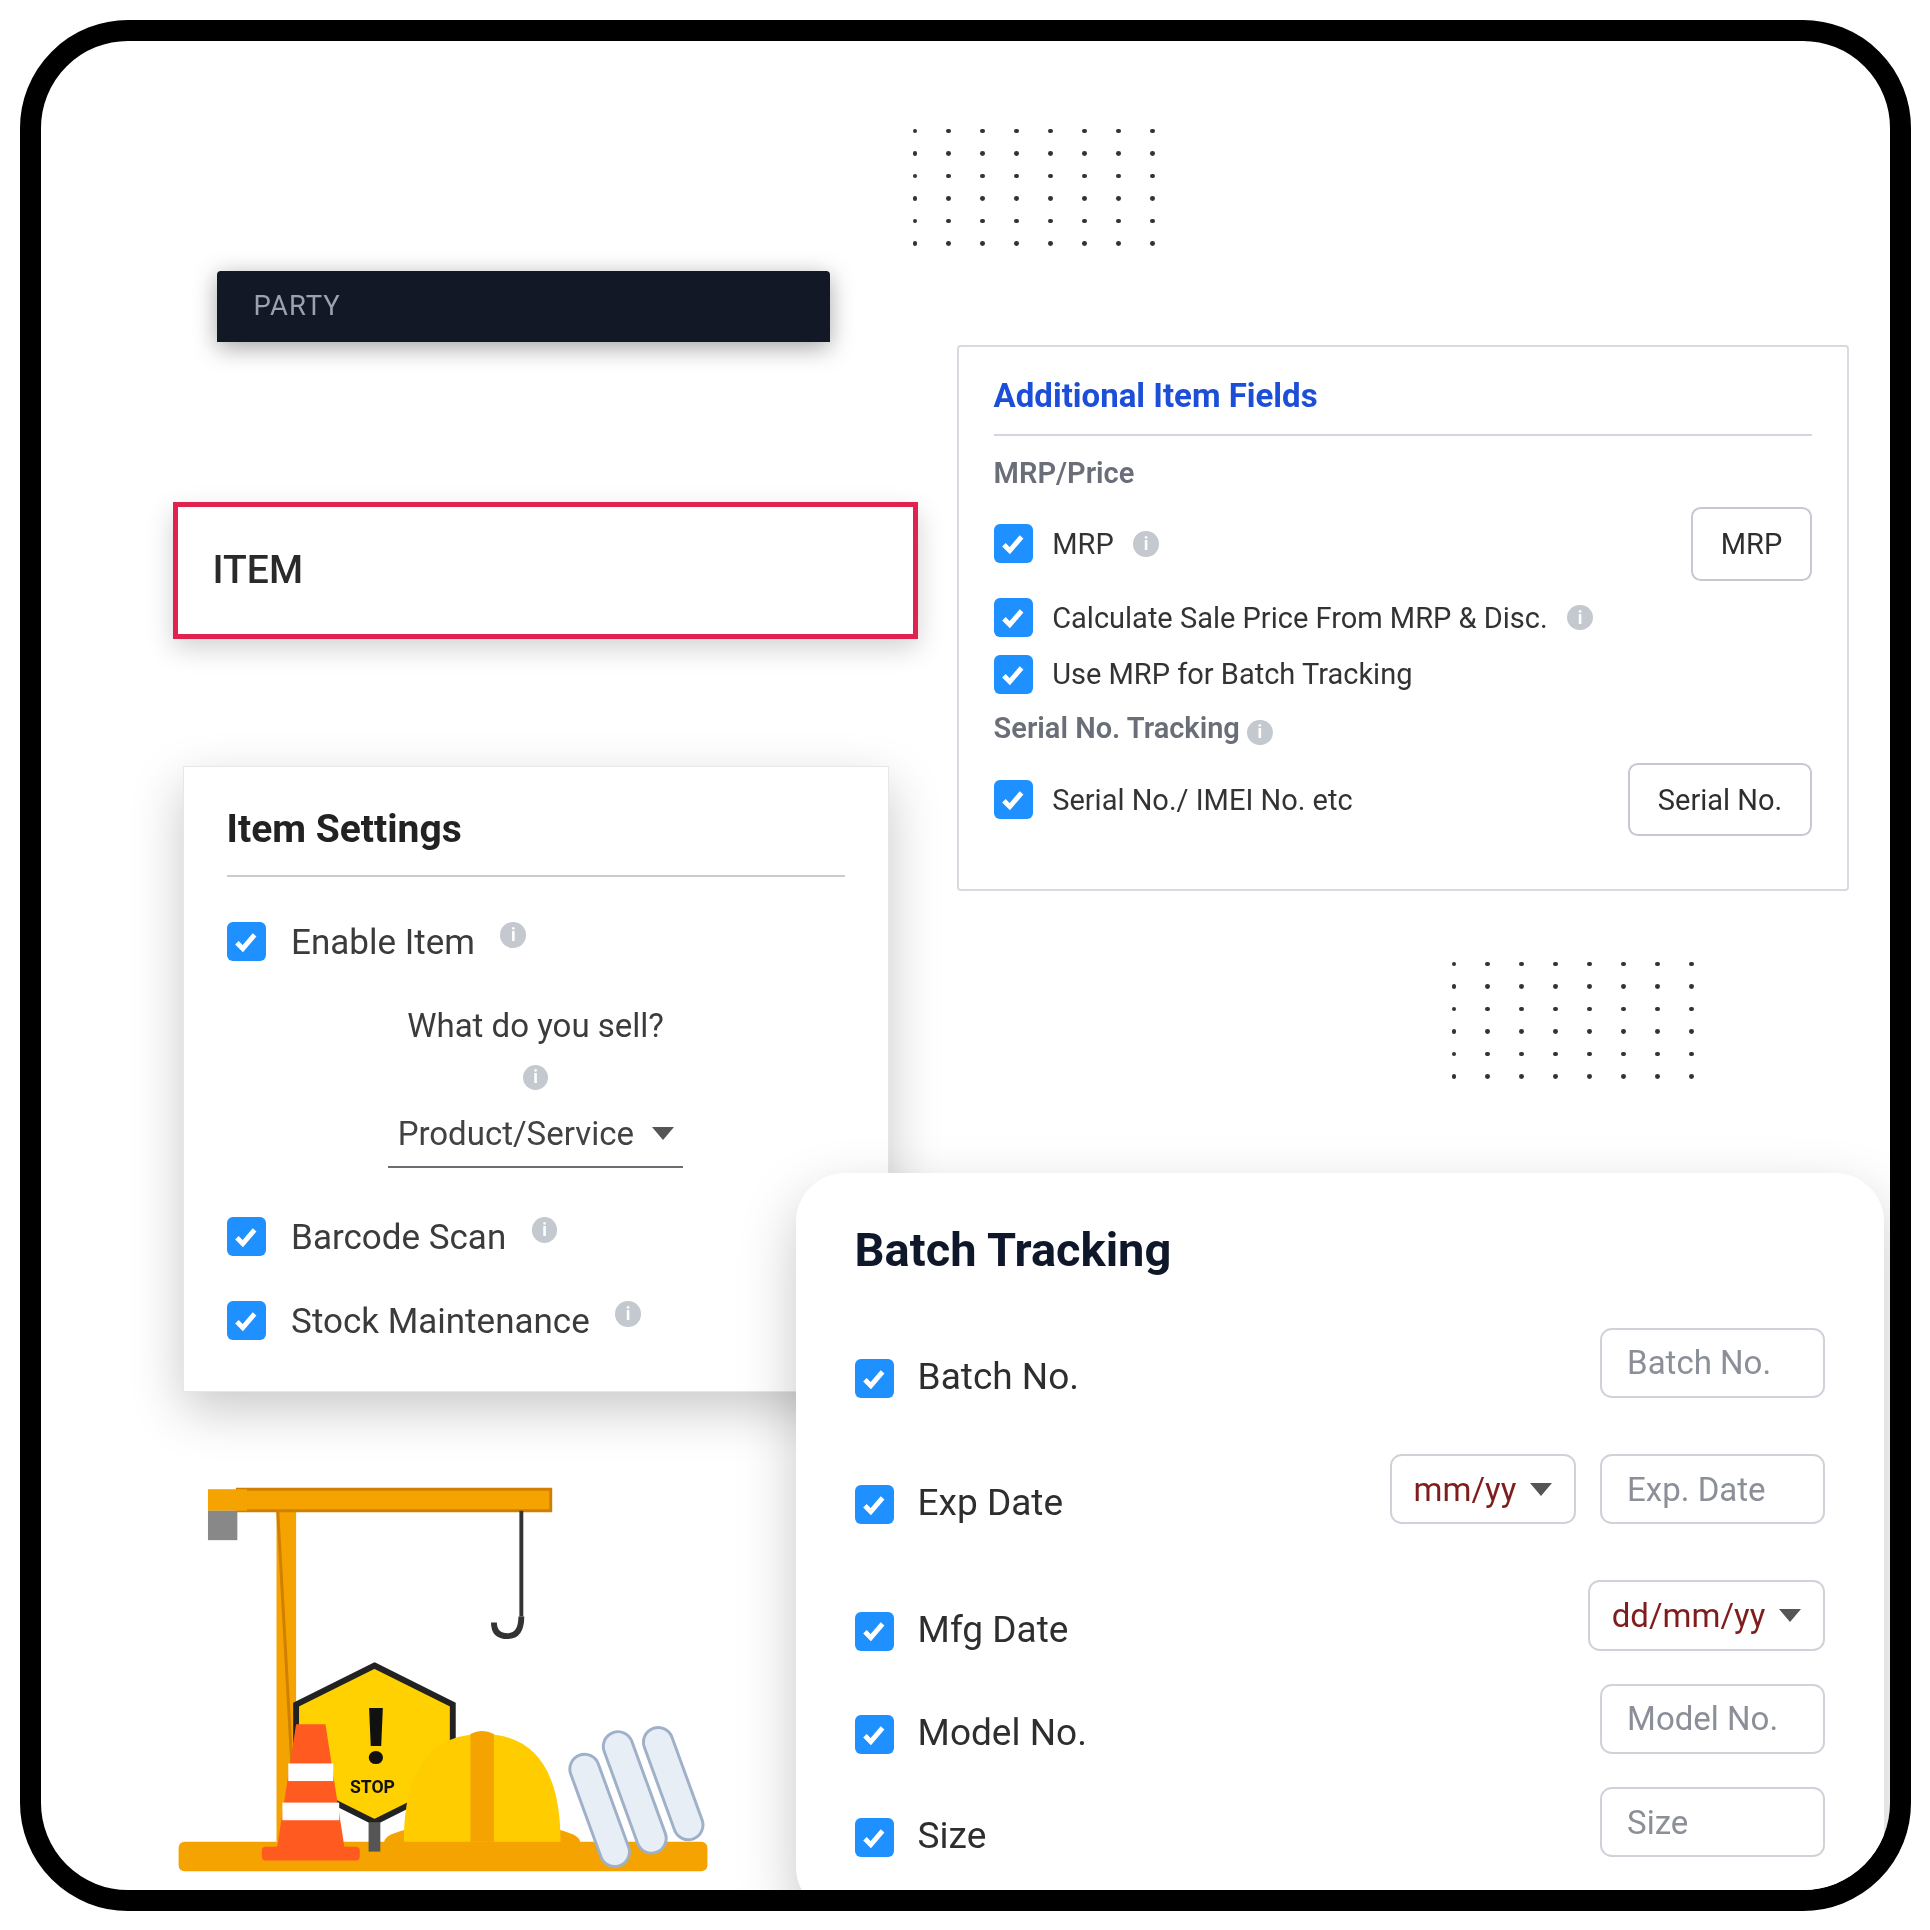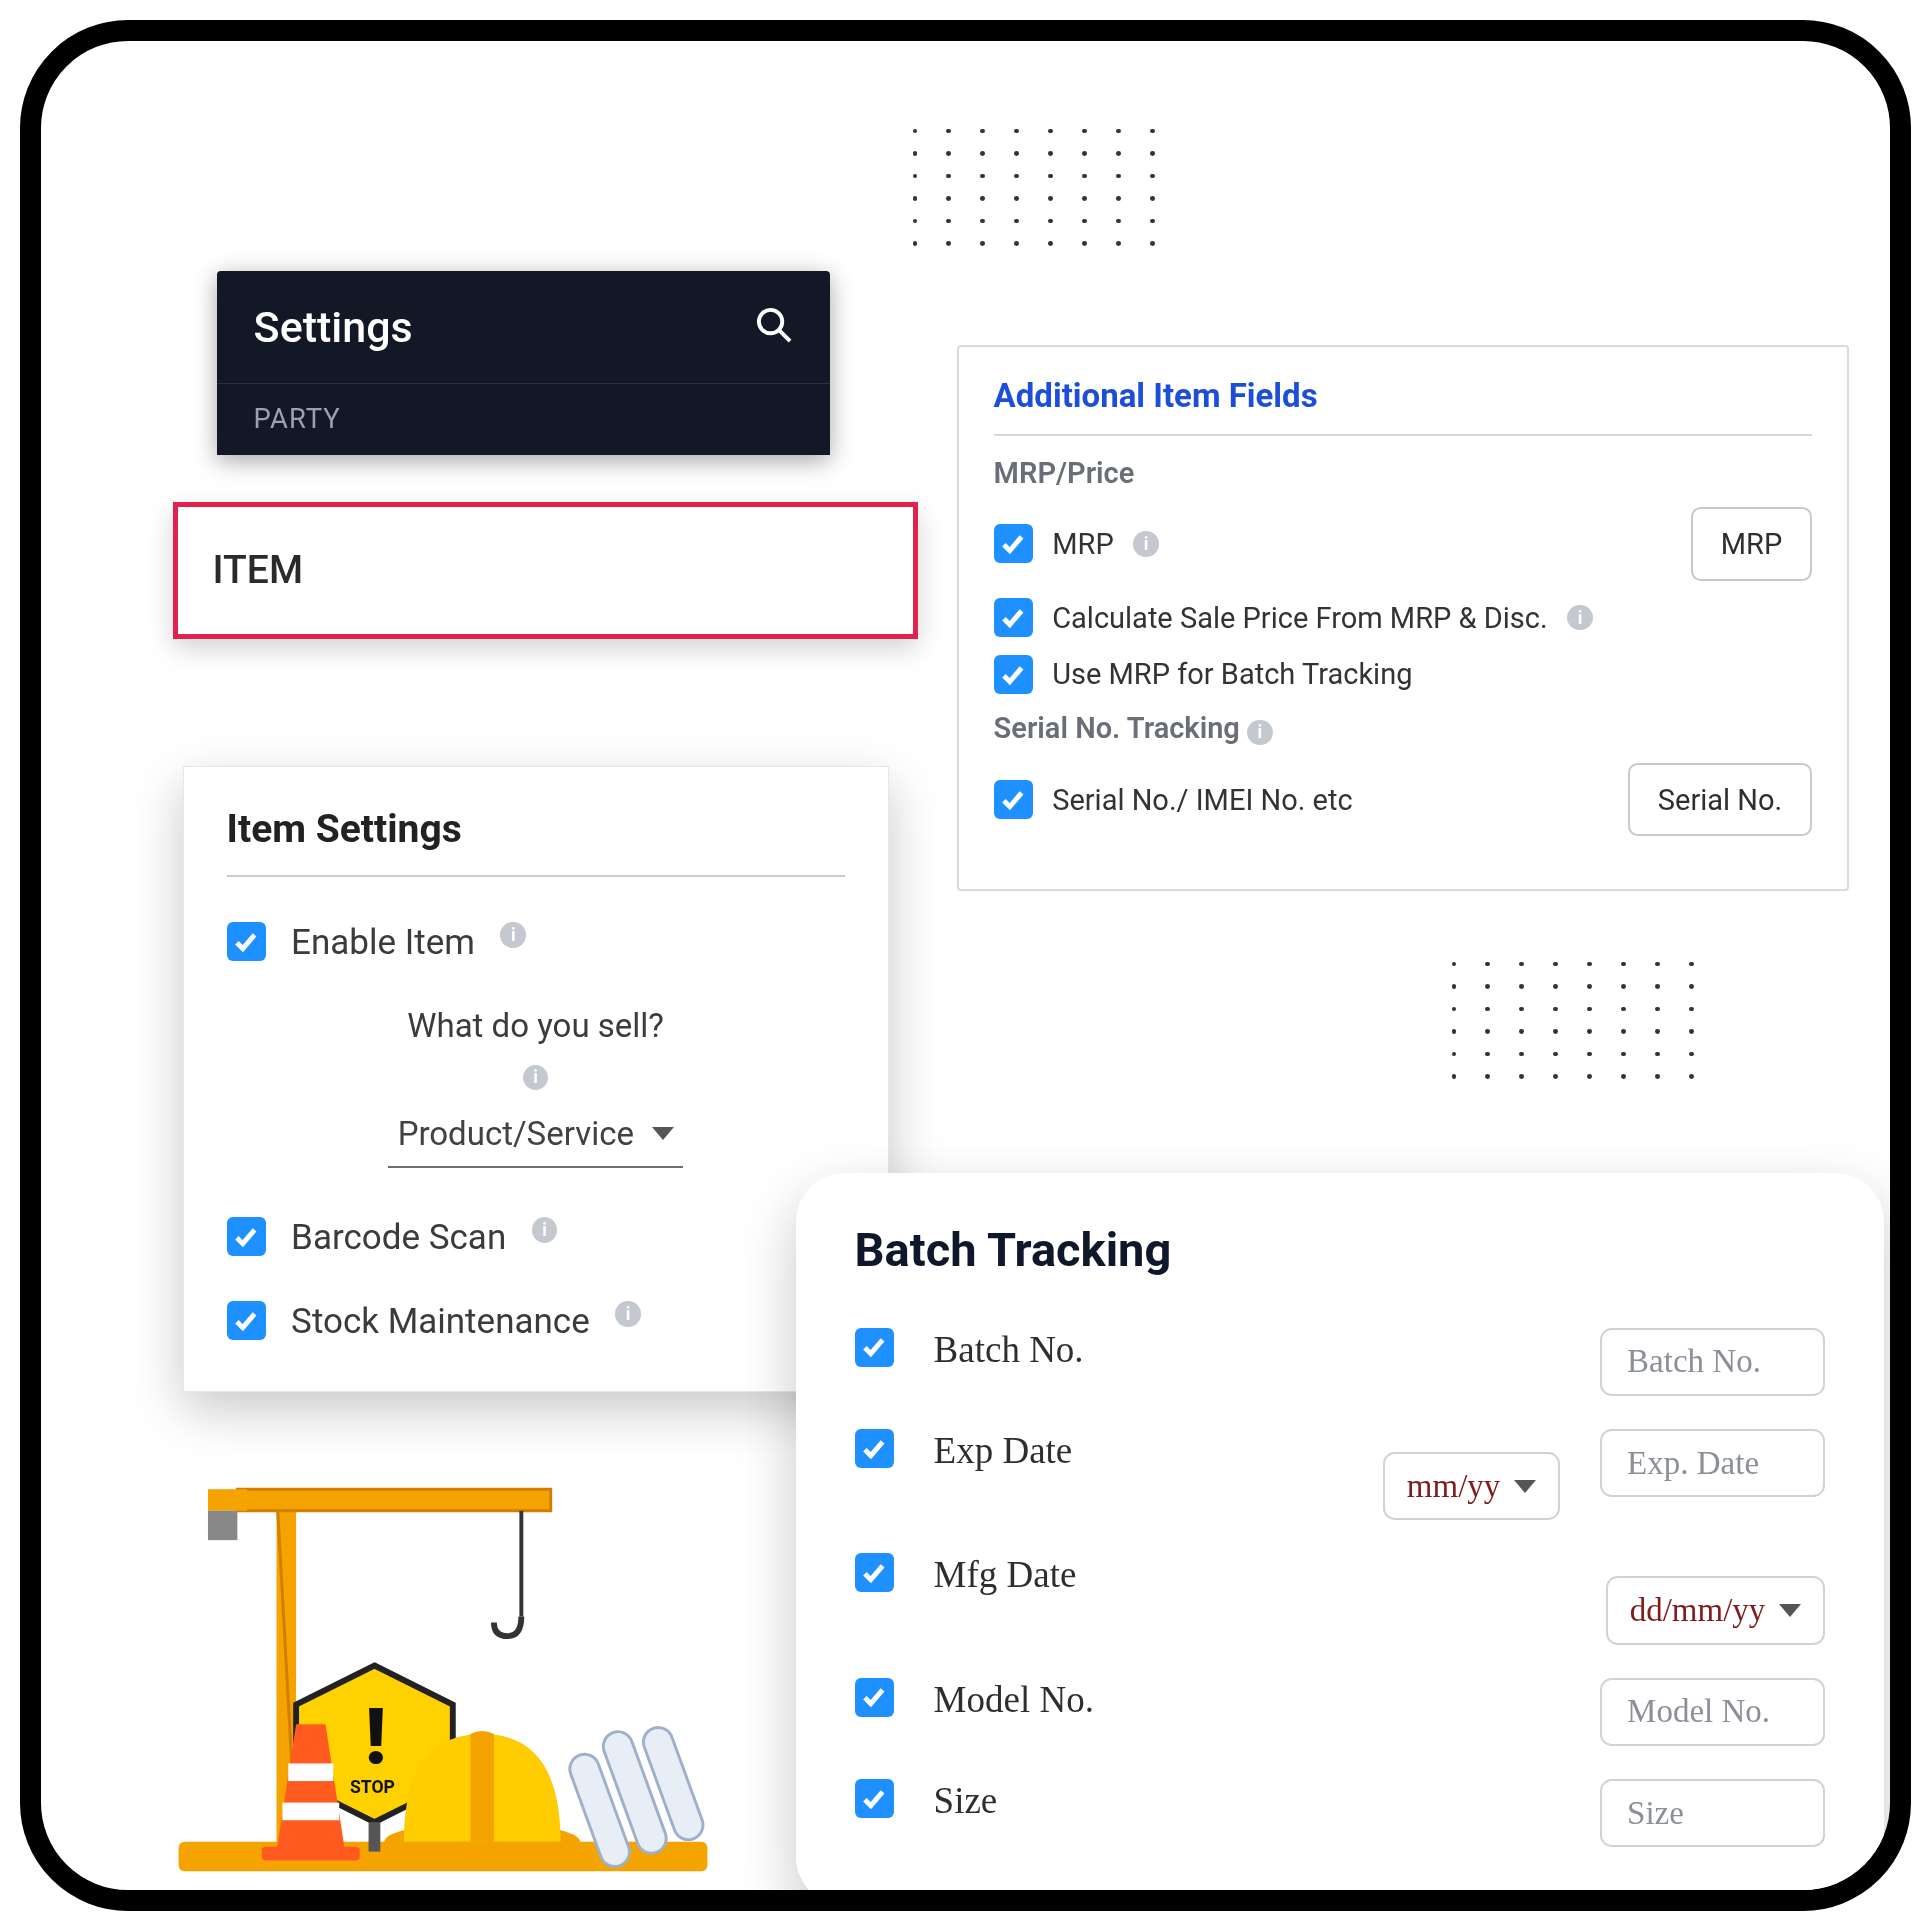--- a/index.html
+++ b/index.html
@@ -34,21 +34,21 @@
   
   .addl{ position:absolute; top:304px; left:916px; width:892px; background:#fff; border:2px solid #d7dae0; border-radius:3.9px; padding:29px 35px 35px;}
   .addl h3{ font-size:33px; font-weight:700; color:#1d4ed8; border-bottom:2px solid #d3d6dc; padding-bottom:19.6px; margin-bottom:19.6px;}
   .addl h4{ font-size:29px; color:#6a6e78; font-weight:600; margin:13.7px 0 17.6px;}
   .addl .arow{ display:flex; align-items:center; gap:19.6px; font-size:29px; color:#333; margin-bottom:17.6px;}
   .txtbox{ margin-left:auto; border:2px solid #c6c9d0; border-radius:9.8px; padding:17.6px 27.4px; font-size:29px; color:#2e2e2e; background:#fff; cursor:pointer;}
 
   
   .batch{ position:absolute; top:1132px; left:755px; width:1088px; background:#fff; border-radius:49px; box-shadow:0 23.5px 59px rgba(0,0,0,.22); padding:49px 59px 59px;}
   .batch h2{ font-size:47px; font-weight:700; color:#0f172a; margin-bottom:51px;}
-  .batch .brow{ display:flex; align-items:flex-start; gap:40px; font-size:37px; color:#2e2e2e; margin-bottom:33px;font-family:Liberation Serif, serif;}
+  .batch .brow{ display:flex; align-items:flex-end; gap:24px; font-size:37px; color:#2e2e2e; margin-bottom:33px;}
   .batch .brow:last-child{margin-bottom:0;}
   .fmt{ margin-left:auto; border:2px solid #cfd2d9; border-radius:11.8px; padding:13.7px 21.6px; font-size:33px; color:#7f1d1d; display:flex; align-items:center; gap:13.7px; background:#fff; cursor:pointer;margin-top:23px;}
   .label-in{ border:2px solid #cfd2d9; border-radius:11.8px; padding:13.7px 25.5px; font-size:33px; color:#8b8f98; background:#fff; min-width:225px;}
   .spacer-auto{margin-left:auto;}
 
   
   .construction{ position:absolute; left:118px; bottom:9.8px; width:568px; height:431px; }
   .construction svg{width:100%;height:100%;}
   .search-ico{stroke:#fff;stroke-width:4;fill:none;}
   .caret{width:0;height:0;border-left:11.8px solid transparent;border-right:11.8px solid transparent;border-top:13.7px solid #555;}
@@ -153,29 +153,20 @@
       <span></span>
       <span></span>
       <span></span>
       <span></span>
       <span></span>
       <span></span>
       <span></span>
     </div>
 
   <div class="settings-panel">
-    <div class="settings-head">
-      <h1>Settings</h1>
-      <span>
-        <svg width="39" height="39" viewBox="0 0 40 40" class="search-ico">
-            <circle cx="17" cy="17" r="12"></circle>
-            <line x1="26" y1="26" x2="37" y2="37"></line>
-          </svg>
-      </span>
-    </div>
     <div class="settings-sub">PARTY</div>
   </div>
 
   <div class="item-row">
     <span>ITEM</span>
   </div>
 
   <div class="itemset">
     <h2>Item Settings</h2>
     <div class="row">

